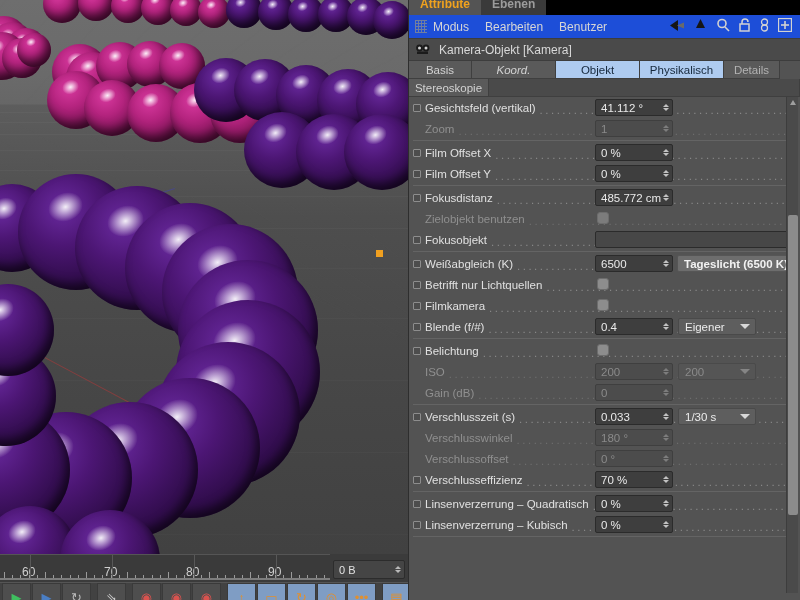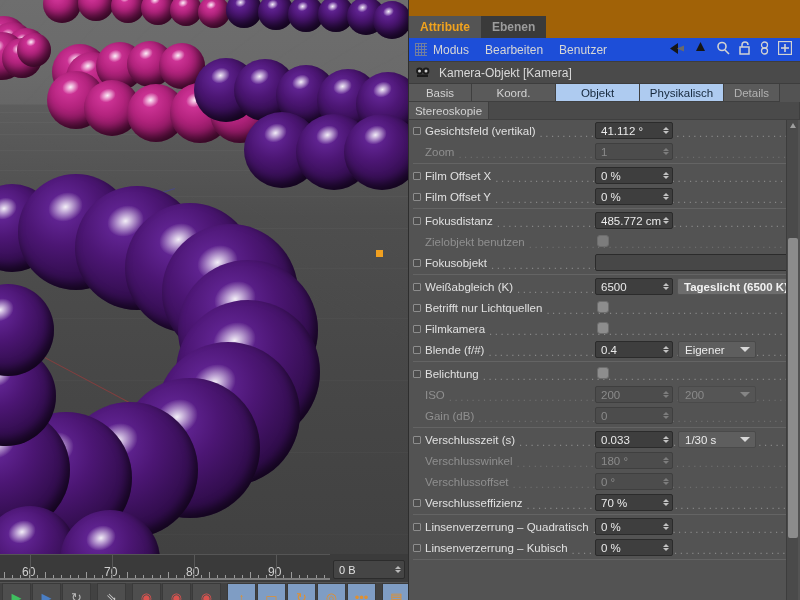--- a/index.html
+++ b/index.html
@@ -72,21 +72,21 @@
             display:flex; align-items:center; justify-content:center; }
   .tb-btn.blue { background:#7f9dc4; }
   .tb-ico { font-size:13px; line-height:1; }
 
   
   #panel {
     position:absolute; left:408px; top:0; width:392px; height:600px;
     background:#535353; border-left:1px solid #2e2e2e;
   }
   
-  #ptabs { position:relative; height:38px; background:#a16207; display:flex; align-items:flex-end; }
+  #ptabs { position:relative; height:15px; background:#000000; display:flex; align-items:flex-end; }
   .ptab { height:22px; padding:0 11px; display:flex; align-items:center; font-size:12px;
           font-weight:bold; color:#9c9c9c; background:#3a3a3a; }
   .ptab.active { background:#545454; color:#f0a21e; }
 
   
   #pmenu { height:24px; background:#1d4ed8; display:flex; align-items:center;
            padding:0 4px; border-bottom:1px solid #3d3d3d; }
   .gripper { width:12px; height:13px; margin:0 6px 0 2px;
      background-image:
        linear-gradient(90deg,#8e8e8e 1px, transparent 1px),
@@ -458,21 +458,21 @@
             <circle cx="11" cy="5" r="1.5" fill="#cfcfcf"></circle>
             <rect x="2" y="8.5" width="11" height="2.5" fill="#1b1b1b"></rect>
           </svg>
       </span>
       <span class="name">Kamera-Objekt [Kamera]</span>
     </div>
 
     <div id="atabs">
         <div class="atab-row">
           <div class="atab" style="width: 63px;">Basis</div>
-          <div class="atab" style="width: 84px;">Koord.</div>
+          <div class="atab" style="width: 84px; font-style: italic;">Koord.</div>
           <div class="atab sel" style="width: 84px;">Objekt</div>
           <div class="atab sel" style="width: 84px;">Physikalisch</div>
           <div class="atab dim" style="width: 56px;">Details</div>
         </div>
         <div class="atab-row">
           <div class="atab" style="width: 80px;">Stereoskopie</div>
           <div class="atab" style="flex: 1 1 0%; background: rgb(74, 74, 74);"></div>
         </div>
       </div>
 

